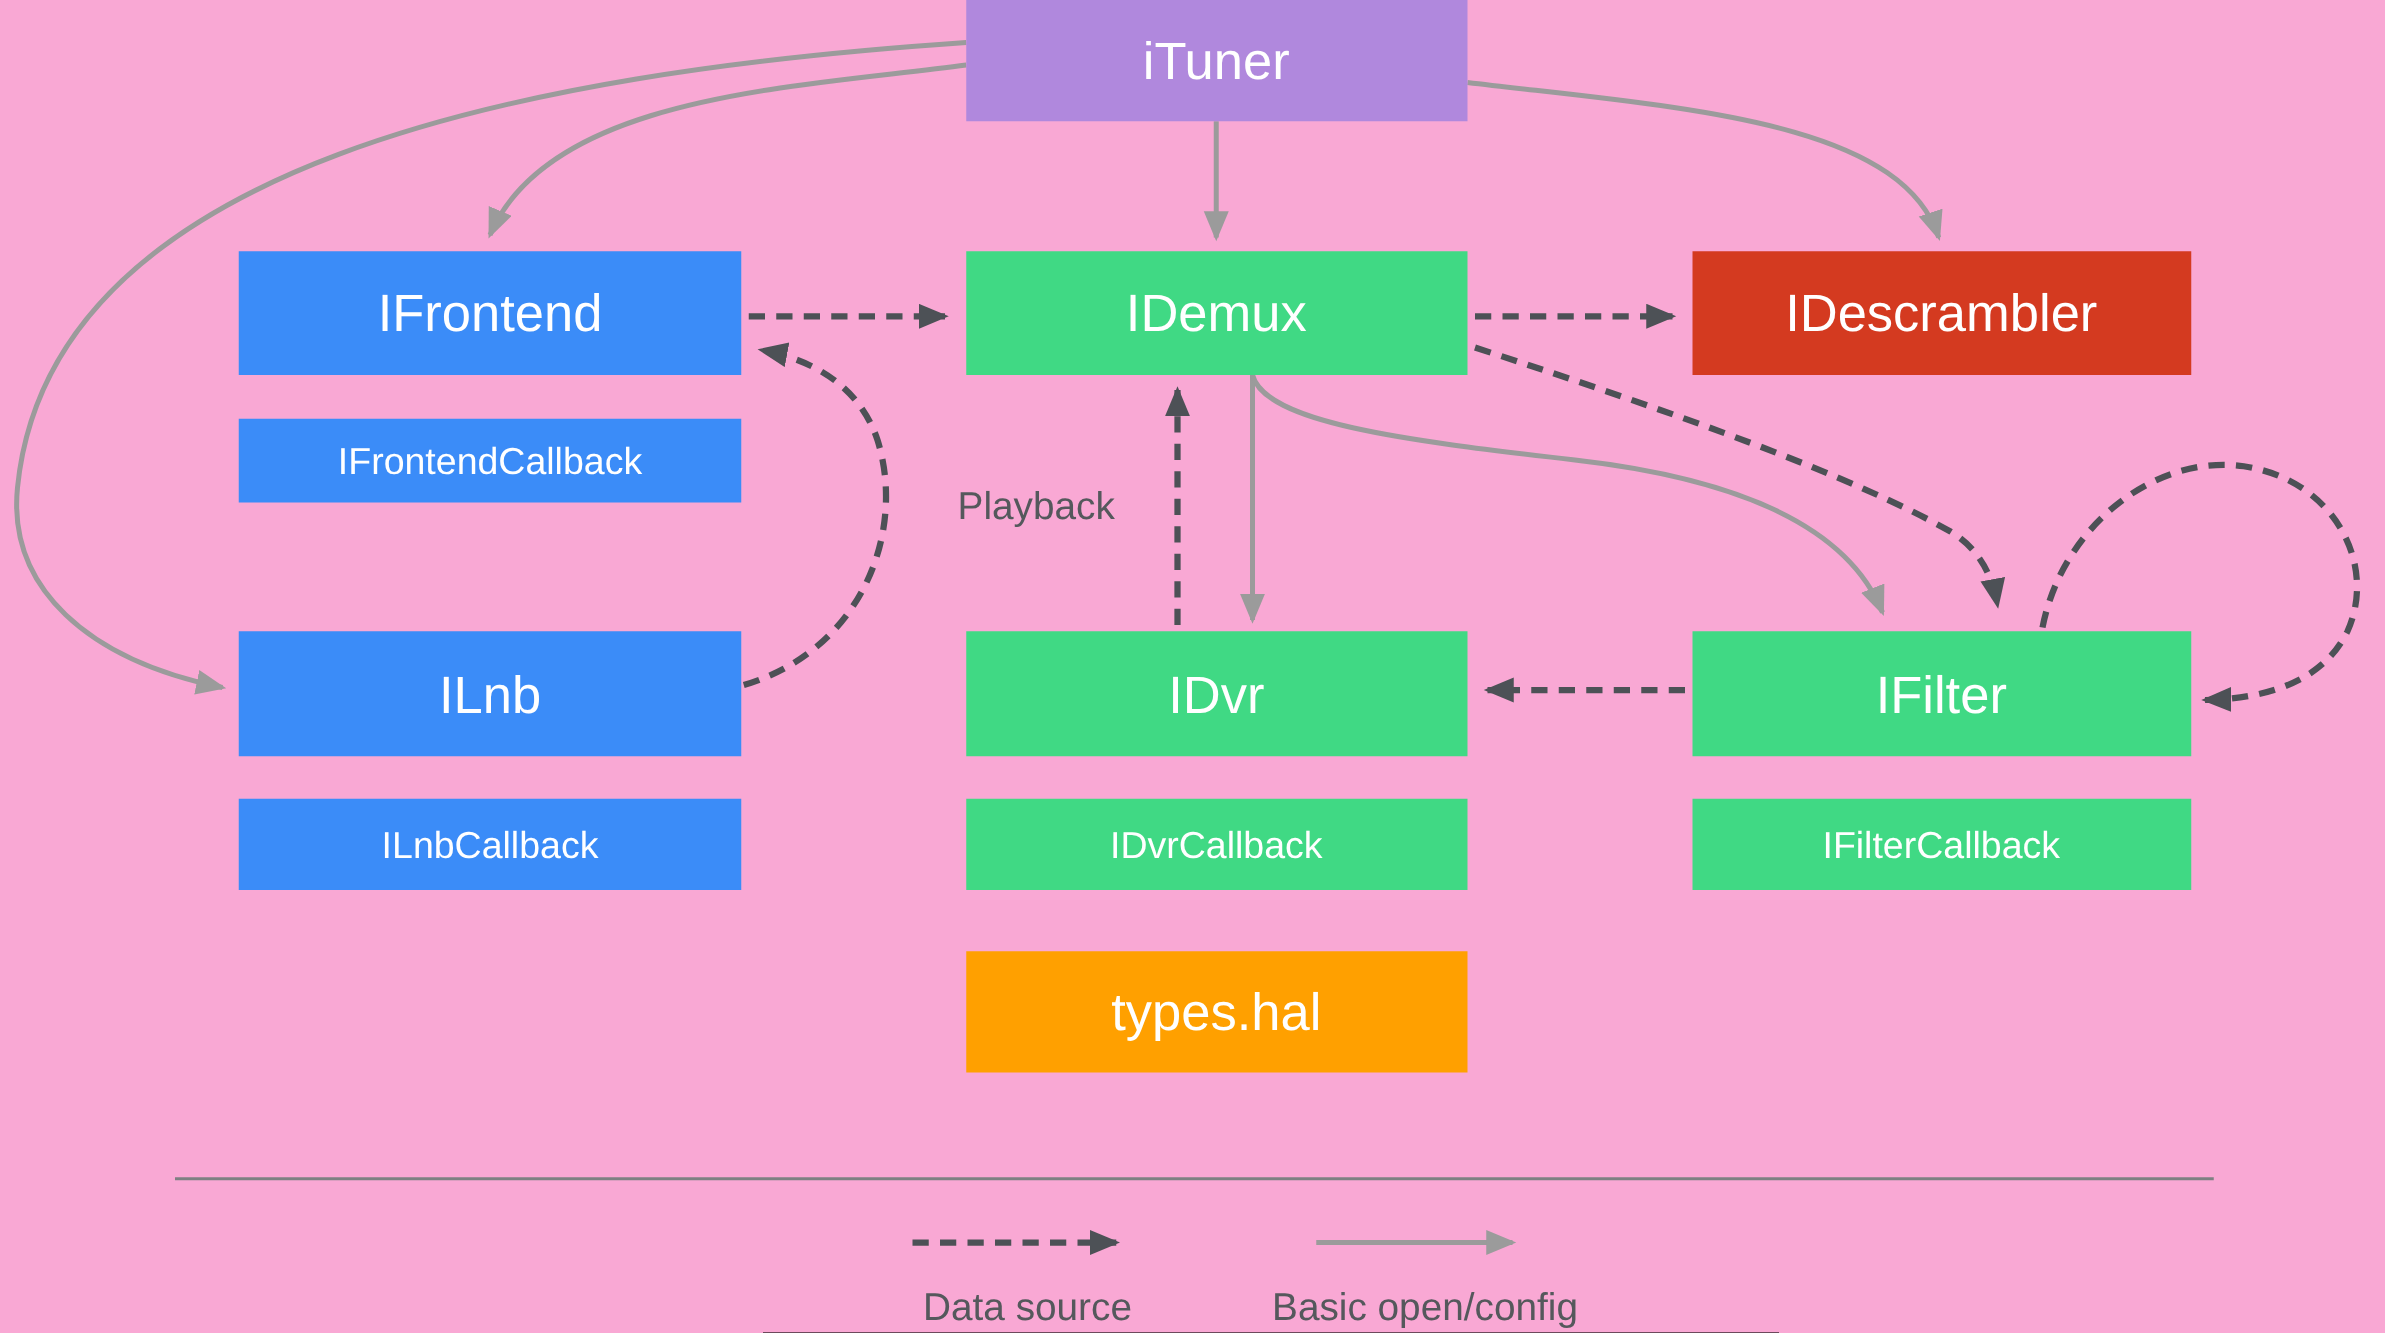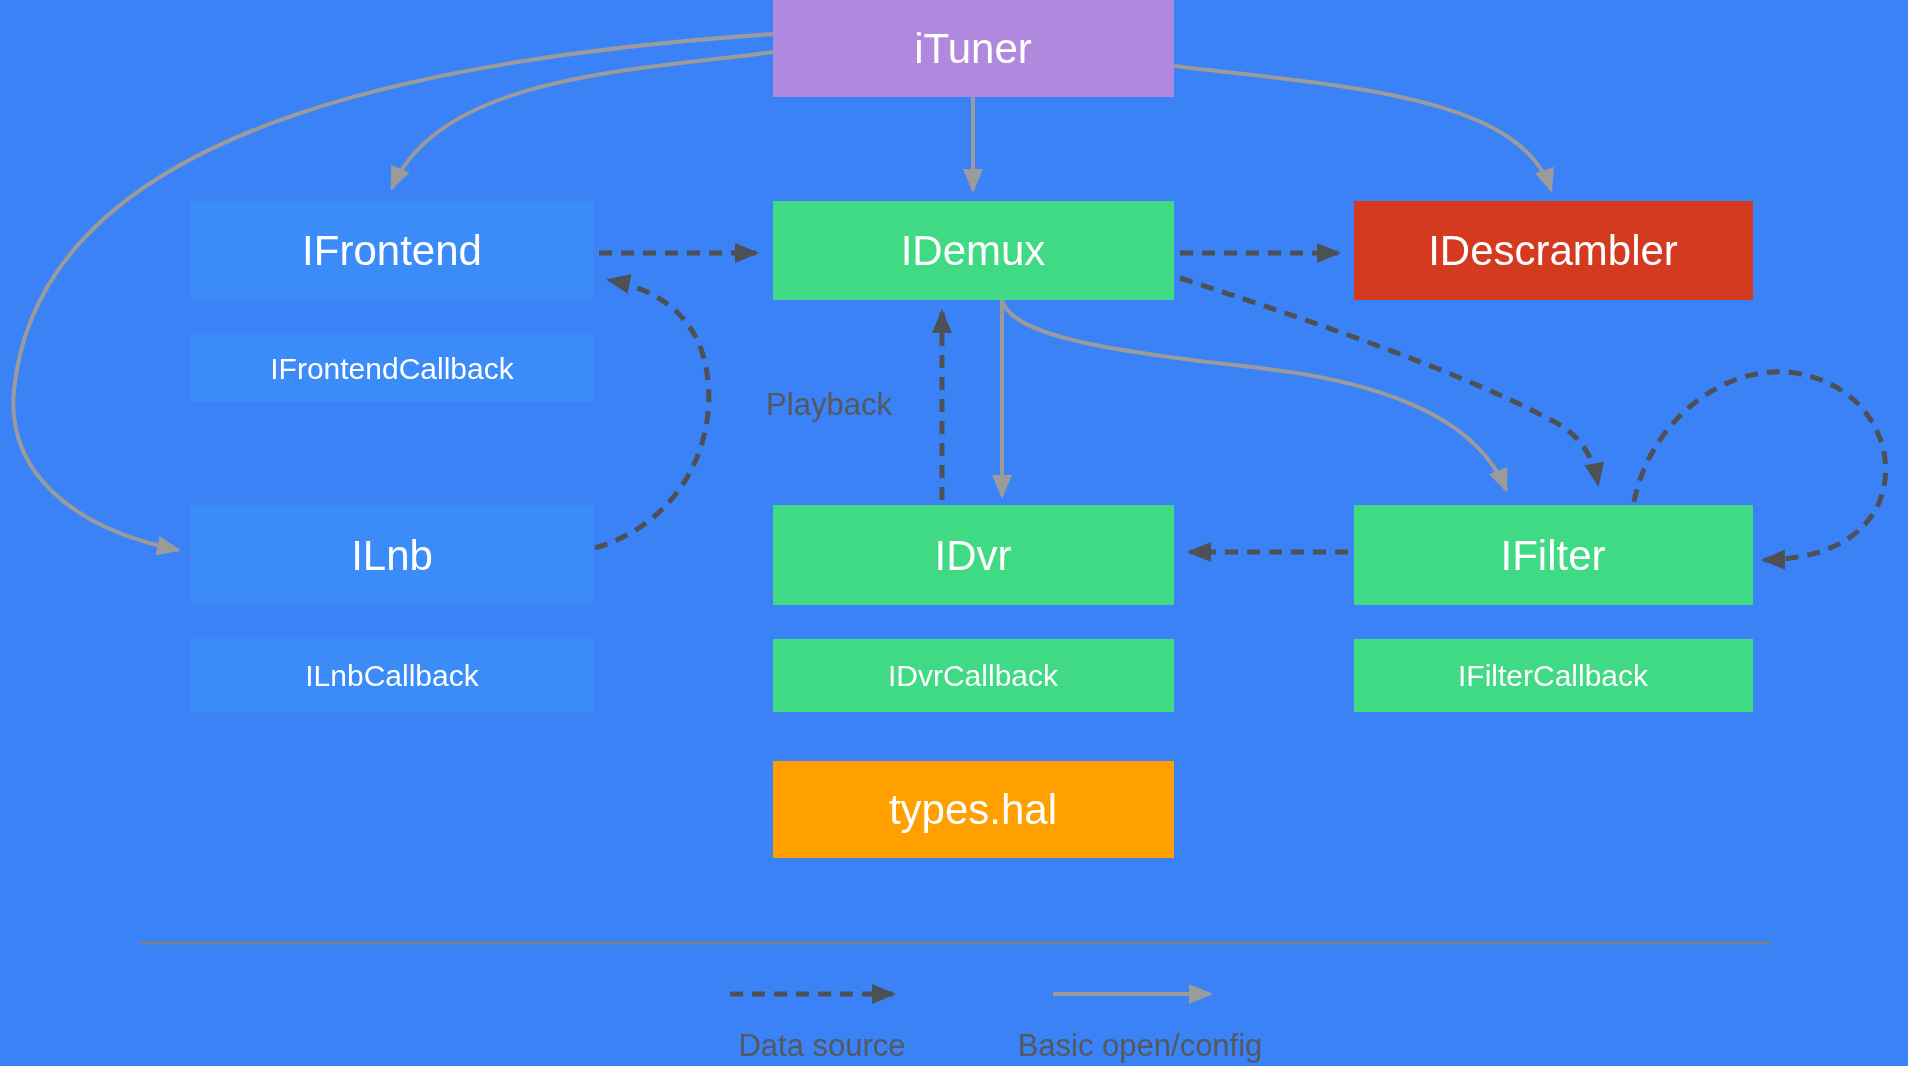--- a/index.html
+++ b/index.html
@@ -1,20 +1,20 @@
 <!DOCTYPE html>
 <html><head>
 <meta charset="utf-8">
 <style>
   html, body { margin: 0; padding: 0; background: #000; }
   .stage {
     position: relative;
     width: 1908px;
     height: 1066px;
-    background: #3b82f6;
+    background: #f9a8d4;
     overflow: hidden;
     font-family: "Liberation Sans", sans-serif;
   }
   svg text {
     font-family: "Liberation Sans", sans-serif;
     text-anchor: middle;
   }
   .box-label   { font-size: 42px; fill: #ffffff; }
   .cb-label    { font-size: 30px; fill: #ffffff; }
   .muted-label { font-size: 31px; fill: #55585C; }

